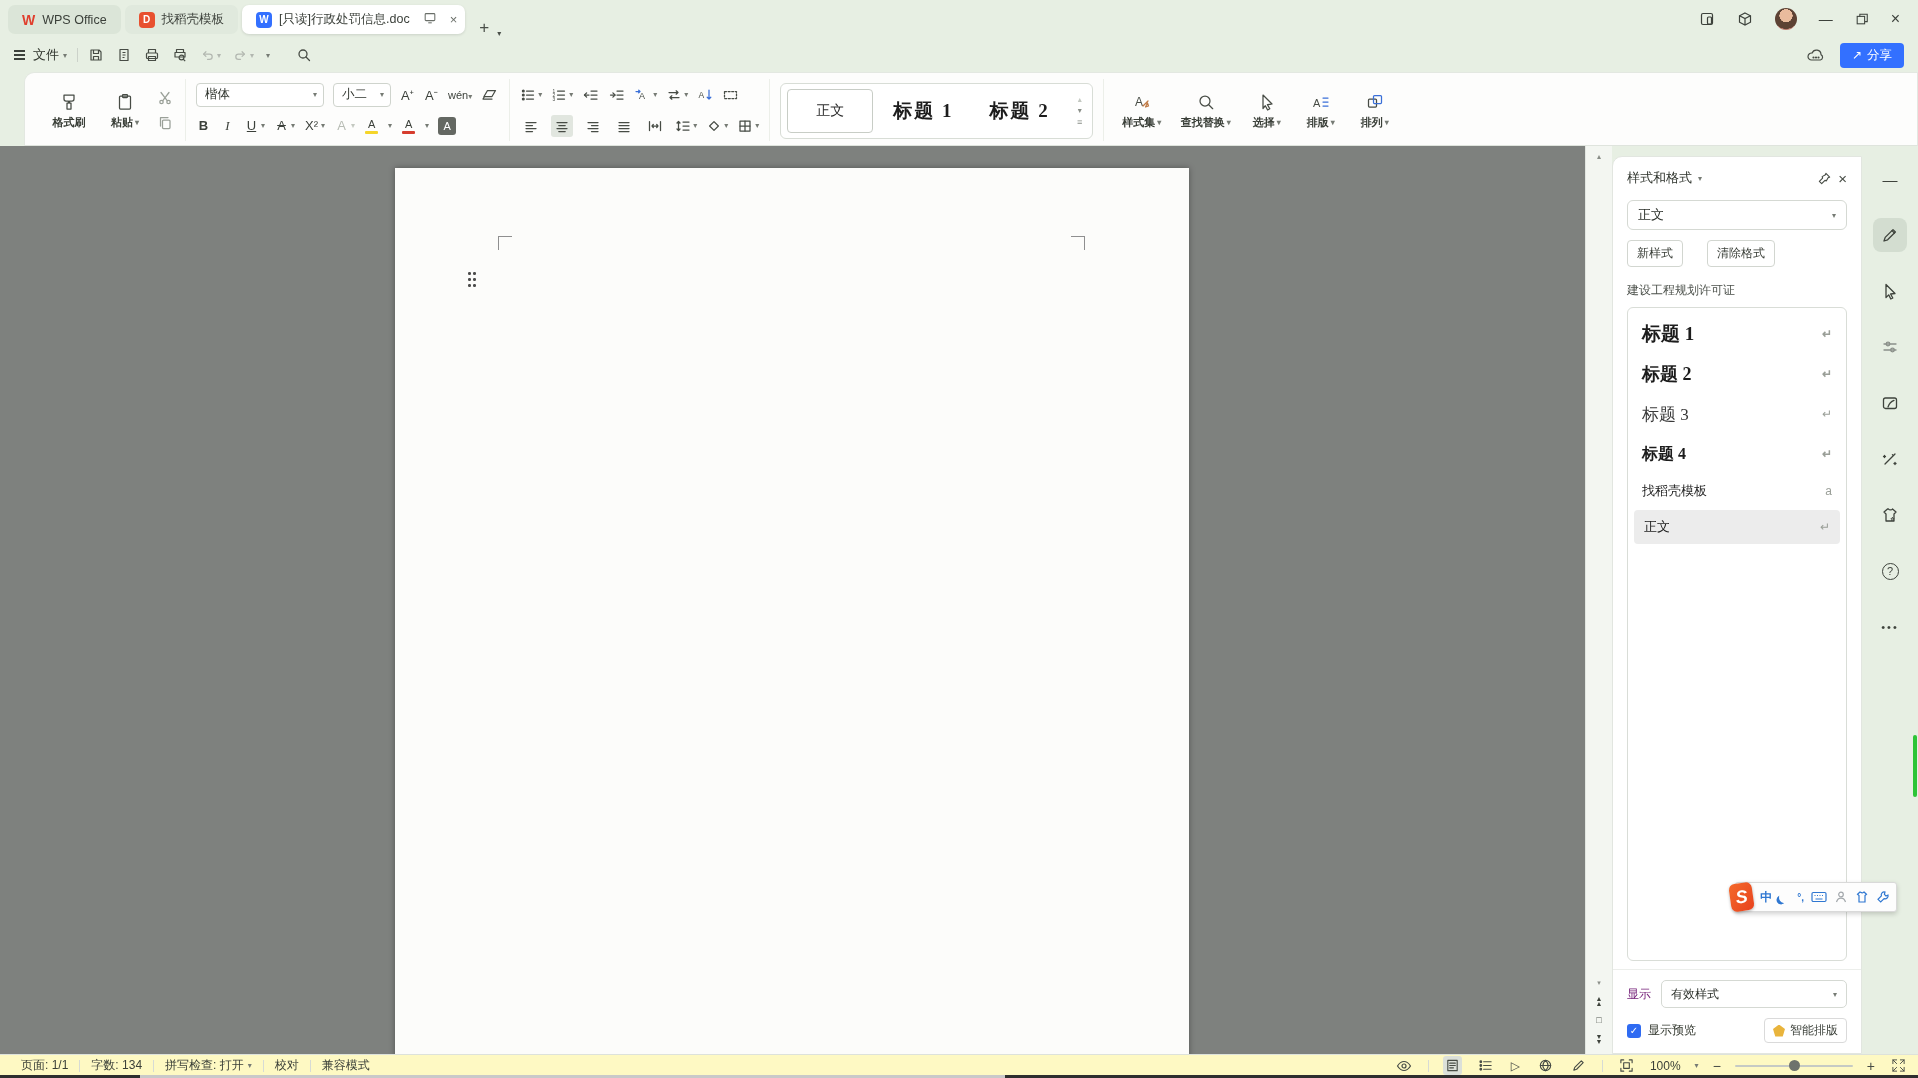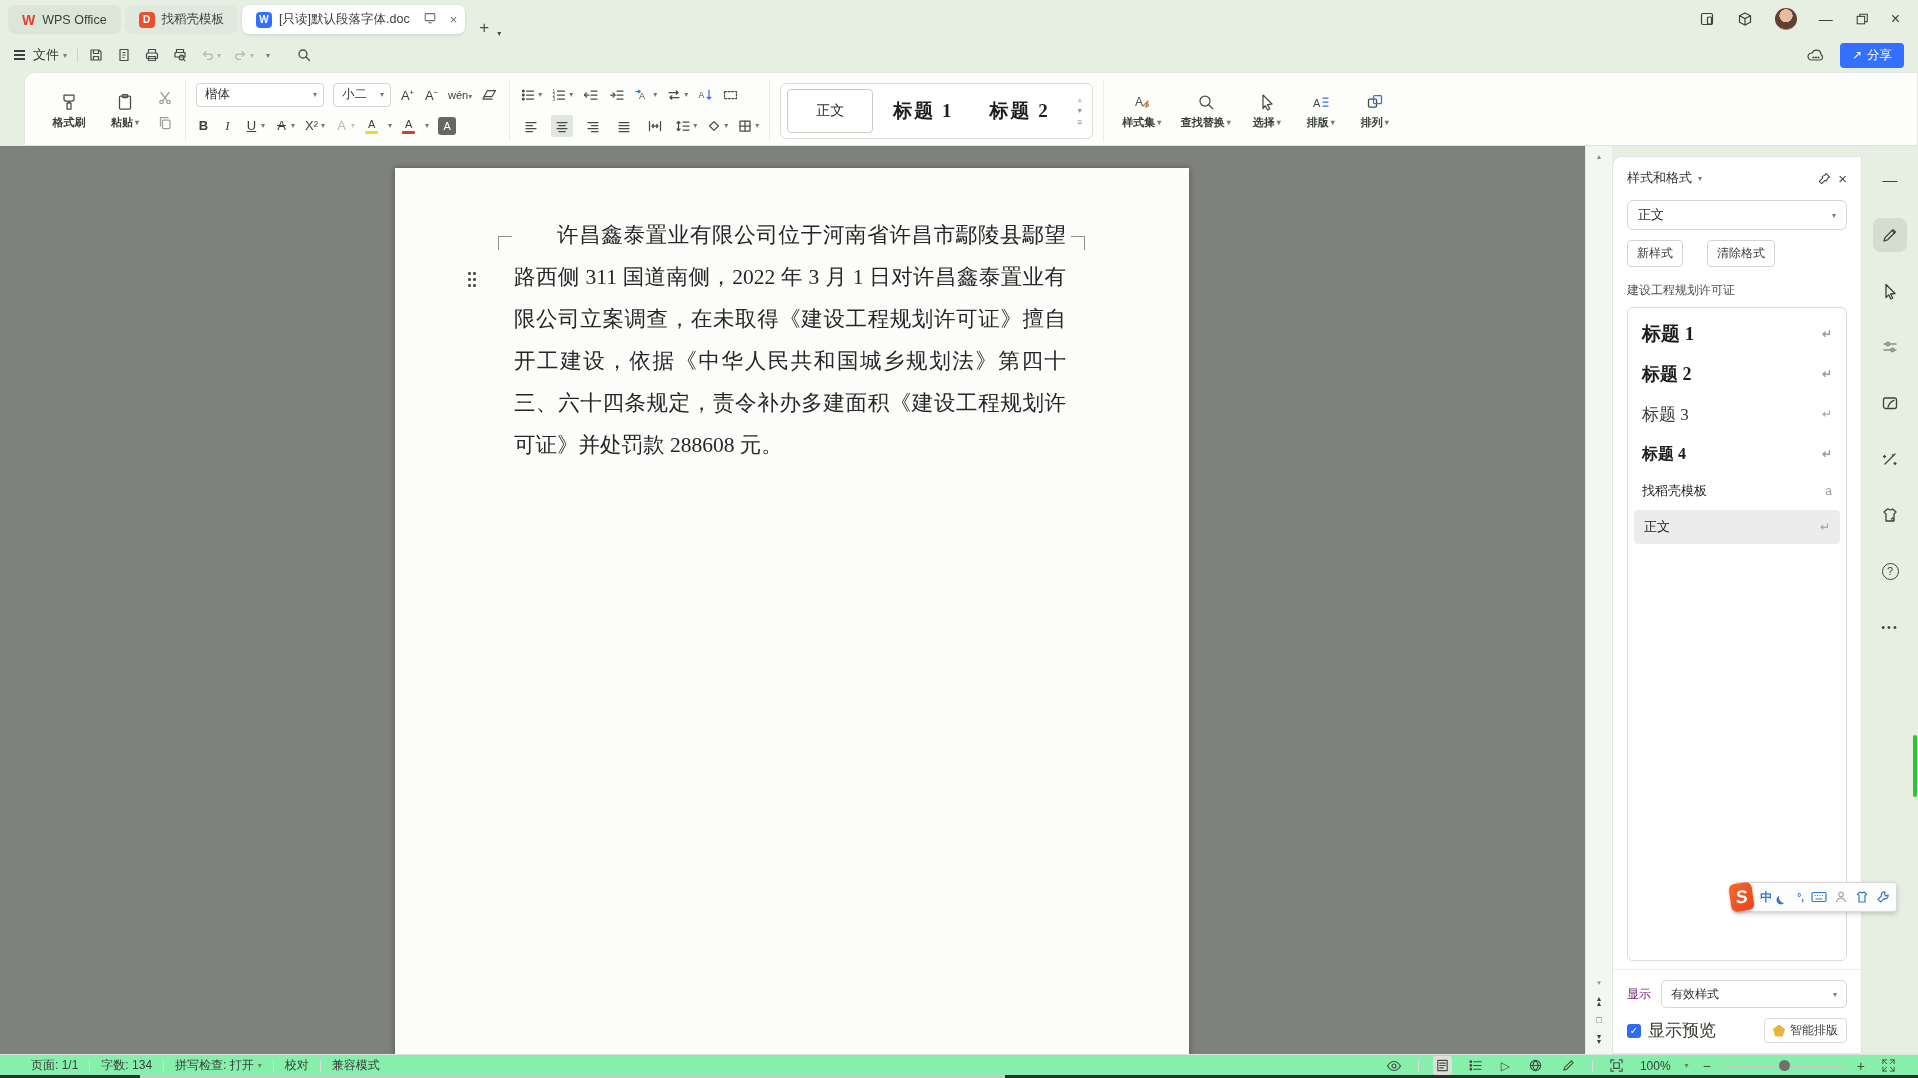--- a/index.html
+++ b/index.html
@@ -112,35 +112,35 @@
   .st-h4 { height:40px; font-size:16px; font-weight:bold; }
   .st-def { height:34px; font-size:13px; }
   .st-body { height:34px; font-size:13px; background:#ececec; border-radius:4px; margin:2px 2px 0; }
   .sp-bottom { border-top:1px solid #eceeeb; margin:8px -14px 0; padding:10px 14px 0; }
   .disp-row { display:flex; align-items:center; gap:10px; }
   .disp-label { font-size:12px; color:#701a75; }
   .disp-sel { flex:1; height:28px; border:1px solid #d5d9d3; border-radius:5px; display:flex; align-items:center; padding:0 9px; font-size:12px; color:#2c312b; }
   .disp-sel .cv { margin-left:auto; }
   .prev-row { display:flex; align-items:center; margin-top:10px; gap:7px; }
   .chk { width:14px; height:14px; background:#2f6bf2; border-radius:3px; color:#fff; font-size:10px; display:flex; align-items:center; justify-content:center; }
-  .prev-label { font-size:17px; color:#33382f; }
+  .prev-label { font-size:12px; color:#33382f; }
   .smart-btn { margin-left:auto; display:flex; align-items:center; gap:5px; border:1px solid #dadada; border-radius:4px; padding:3px 8px; font-size:12px; color:#3a3f38; background:#fff; }
   .gold { width:12px; height:12px; background:#e9b43c; clip-path:polygon(50% 0,100% 38%,81% 100%,19% 100%,0 38%); }
 
   
   .rightstrip { width:56px; background:#e7efe3; position:relative; display:flex; flex-direction:column; align-items:center; padding-top:16px; gap:22px; }
   .rs-item { width:34px; height:34px; display:flex; align-items:center; justify-content:center; color:#3e433c; border-radius:8px; }
   .rs-item.on { background:#d3ddd0; }
   .rs-item svg { stroke:#3e433c; fill:none; stroke-width:1.3; stroke-linecap:round; stroke-linejoin:round; }
   .rs-help { border:1.3px solid #3e433c; border-radius:50%; width:17px; height:17px; font-size:11px; display:flex; align-items:center; justify-content:center; }
   .rs-more { letter-spacing:2px; font-size:11px; color:#3e433c; }
   .green-thumb { position:absolute; right:1px; top:589px; width:4px; height:62px; background:#2ec437; border-radius:2px; }
 
   
-  .statusbar { position:absolute; left:0; right:0; top:1054px; height:22px; background:#86efac; border-top:1px solid #dde2db; display:flex; align-items:center; padding:0 20px; font-size:12px; color:#3a3f38; }
+  .statusbar { position:absolute; left:0; right:0; top:1054px; height:22px; background:#fef9c3; border-top:1px solid #dde2db; display:flex; align-items:center; padding:0 10px; font-size:12px; color:#3a3f38; }
   .sb-item { display:flex; align-items:center; gap:4px; padding:0 11px; }
   .sb-div { width:1px; height:12px; background:#d7dbd5; }
   .sb-right { margin-left:auto; display:flex; align-items:center; gap:14px; }
   .sb-ic { display:flex; align-items:center; justify-content:center; padding:2px; border-radius:3px; color:#474c45; }
   .sb-ic.on { background:#dbe0d9; }
   .sb-ic svg { stroke:#474c45; fill:none; stroke-width:1.2; stroke-linecap:round; stroke-linejoin:round; }
   .zoomtxt { font-size:12px; }
   .slider { width:118px; height:2px; background:#c6cac4; border-radius:1px; position:relative; }
   .slider .knob { position:absolute; left:54px; top:-5px; width:11px; height:11px; border-radius:50%; background:#6e726d; }
   .pm { font-size:14px; color:#474c45; }
@@ -166,21 +166,21 @@
       <div class="tab t1">
         <span class="wps-logo">W</span>
         <span>WPS Office</span>
       </div>
       <div class="tab t2">
         <span class="ticon docer-ic">D</span>
         <span>找稻壳模板</span>
       </div>
       <div class="tab active">
         <span class="ticon word-ic">W</span>
-        <span>[只读]默认段落字体.doc</span>
+        <span>[只读]行政处罚信息.doc</span>
         <span class="tab-mon">
           <svg class="ic" width="14" height="14" viewBox="0 0 16 16" style="stroke:#6a6f69;fill:none;stroke-width:1.2">
               <rect x="2.5" y="3" width="11" height="8" rx="1"></rect>
               <path d="M6 13.5h4"></path>
             </svg>
         </span>
         <span class="tab-close">×</span>
       </div>
       <span class="newtab">+</span>
       <span class="tb-caret">▾</span>
@@ -528,21 +528,20 @@
 
   <div class="main">
 
     <div class="docarea">
       <div class="page">
         <span class="mark tl"></span>
         <span class="mark tr"></span>
         <span class="grip">
             <i></i>
           </span>
-        <div class="doc-body">许昌鑫泰置业有限公司位于河南省许昌市鄢陵县鄢望路西侧 311 国道南侧，2022 年 3 月 1 日对许昌鑫泰置业有限公司立案调查，在未取得《建设工程规划许可证》擅自开工建设，依据《中华人民共和国城乡规划法》第四十三、六十四条规定，责令补办多建面积《建设工程规划许可证》并处罚款 288608 元。</div>
       </div>
     </div>
 
     <div class="scrollstrip">
       <span class="ss-up">▴</span>
       <div class="ss-bottom">
         <span class="sm">▾</span>
         <span class="dbl">
             <span>▲</span>
             <span>▲</span>

